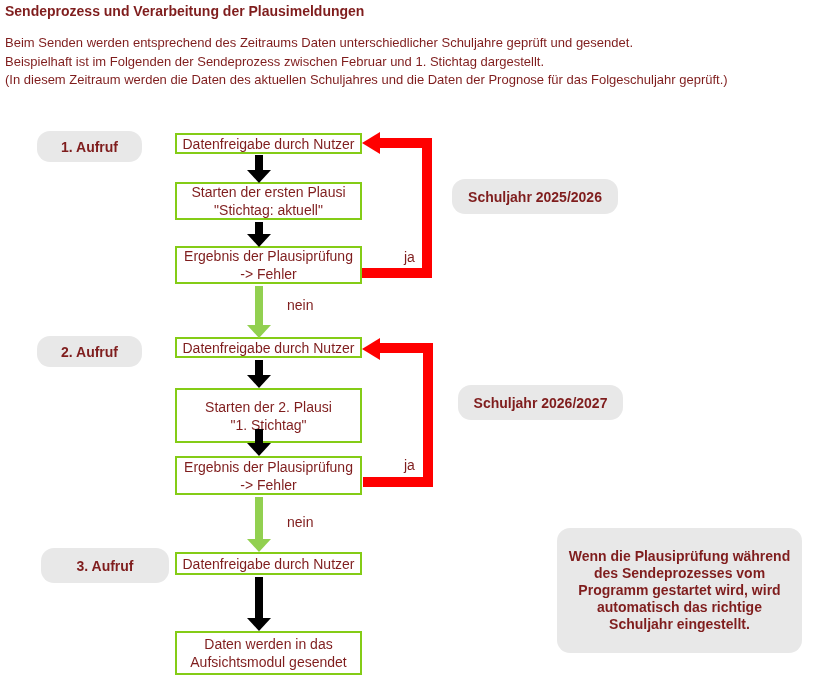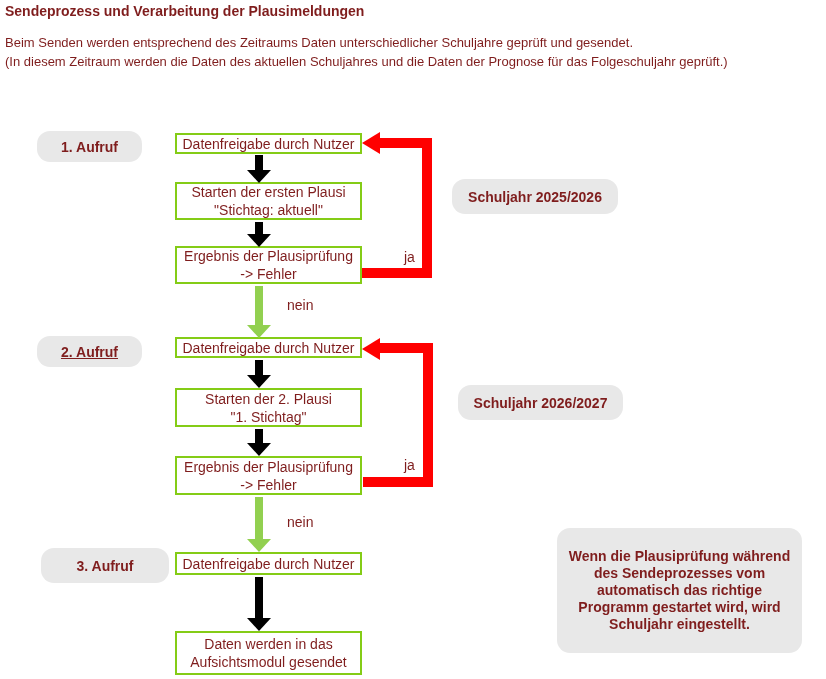--- a/index.html
+++ b/index.html
@@ -46,42 +46,43 @@
   .edge-label { position:absolute; font-size:14px; white-space:nowrap;padding-left:15px; }
 </style>
 </head>
 <body>
 
 <div class="canvas">
 
   <div class="abs title">Sendeprozess und Verarbeitung der Plausimeldungen</div>
   <div class="abs intro">
     <div>Beim Senden werden entsprechend des Zeitraums Daten unterschiedlicher Schuljahre geprüft und gesendet.</div>
+    <div>Beispielhaft ist im Folgenden der Sendeprozess zwischen Februar und 1. Stichtag dargestellt.</div>
     <div>(In diesem Zeitraum werden die Daten des aktuellen Schuljahres und die Daten der Prognose für das Folgeschuljahr geprüft.)</div>
   </div>
 
   <div class="gray" style="left:37px; top:131px; width:105px; height:31px;">1. Aufruf</div>
-  <div class="gray" style="left:37px; top:336px; width:105px; height:31px;text-decoration:underline;">2. Aufruf</div>
+  <div class="gray" style="left:37px; top:336px; width:105px; height:31px;">2. Aufruf</div>
   <div class="gray" style="left:41px; top:548px; width:128px; height:35px;">3. Aufruf</div>
 
   <div class="fbox" style="top:133px; height:21px;">Datenfreigabe durch Nutzer</div>
 
   <div class="fbox" style="top:182px; height:38px;">
     <div>Starten der ersten Plausi</div>
     <div>"Stichtag: aktuell"</div>
   </div>
 
   <div class="fbox" style="top:246px; height:38px;">
     <div>Ergebnis der Plausiprüfung</div>
     <div>-&gt; Fehler</div>
   </div>
 
   <div class="fbox" style="top:337px; height:21px;">Datenfreigabe durch Nutzer</div>
 
-  <div class="fbox" style="top:388px; height:39px;">
+  <div class="fbox" style="top:388px; height:55px;">
     <div>Starten der 2. Plausi</div>
     <div>"1. Stichtag"</div>
   </div>
 
   <div class="fbox" style="top:456px; height:39px;">
     <div>Ergebnis der Plausiprüfung</div>
     <div>-&gt; Fehler</div>
   </div>
 
   <div class="fbox" style="top:552px; height:23px;">Datenfreigabe durch Nutzer</div>
@@ -138,18 +139,18 @@
     <div class="redpart" style="left:363px; top:477px; width:70px; height:10px;"></div>
   </div>
   <div class="edge-label" style="left:389px; top:457px;">ja</div>
 
   <div class="gray" style="left:452px; top:179px; width:166px; height:35px;">Schuljahr 2025/2026</div>
   <div class="gray" style="left:458px; top:385px; width:165px; height:35px;">Schuljahr 2026/2027</div>
 
   <div class="gray hint" style="left:557px; top:528px; width:245px; height:125px;">
     <div>Wenn die Plausiprüfung während</div>
     <div>des Sendeprozesses vom</div>
+    <div>Programm gestartet wird, wird</div>
     <div>automatisch das richtige</div>
-    <div>Programm gestartet wird, wird</div>
     <div>Schuljahr eingestellt.</div>
   </div>
 
 </div>
 
 </body></html>

